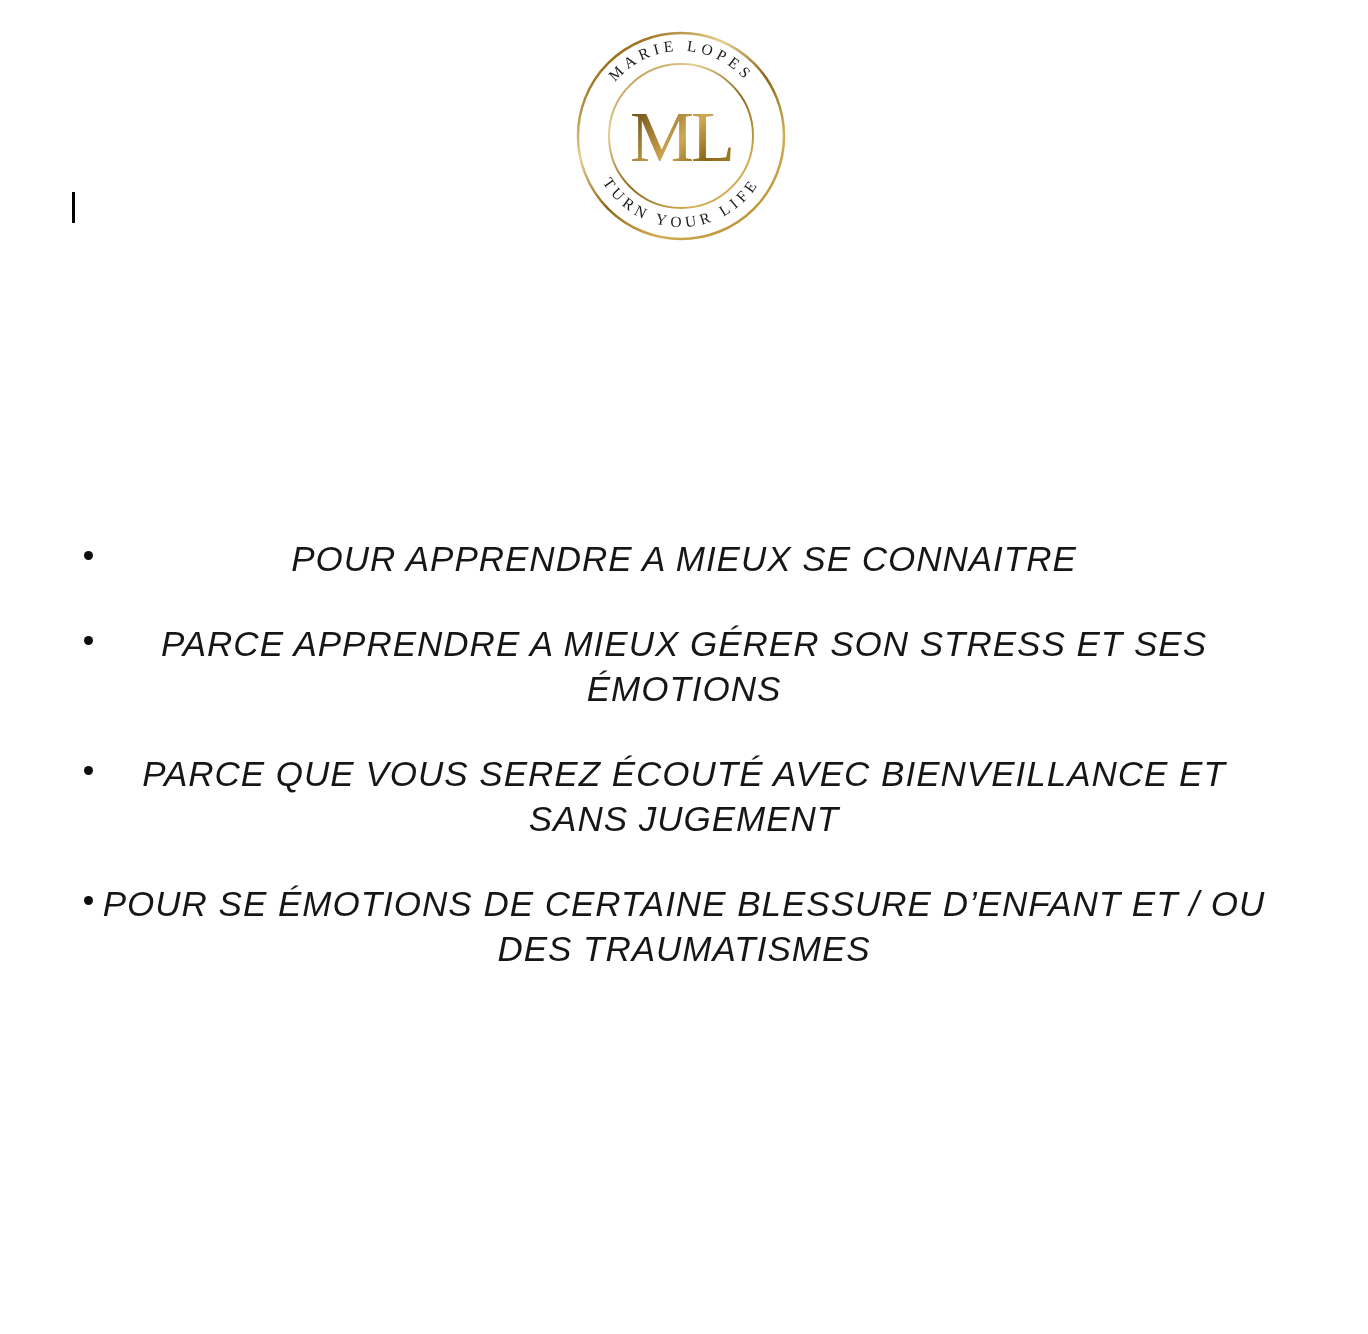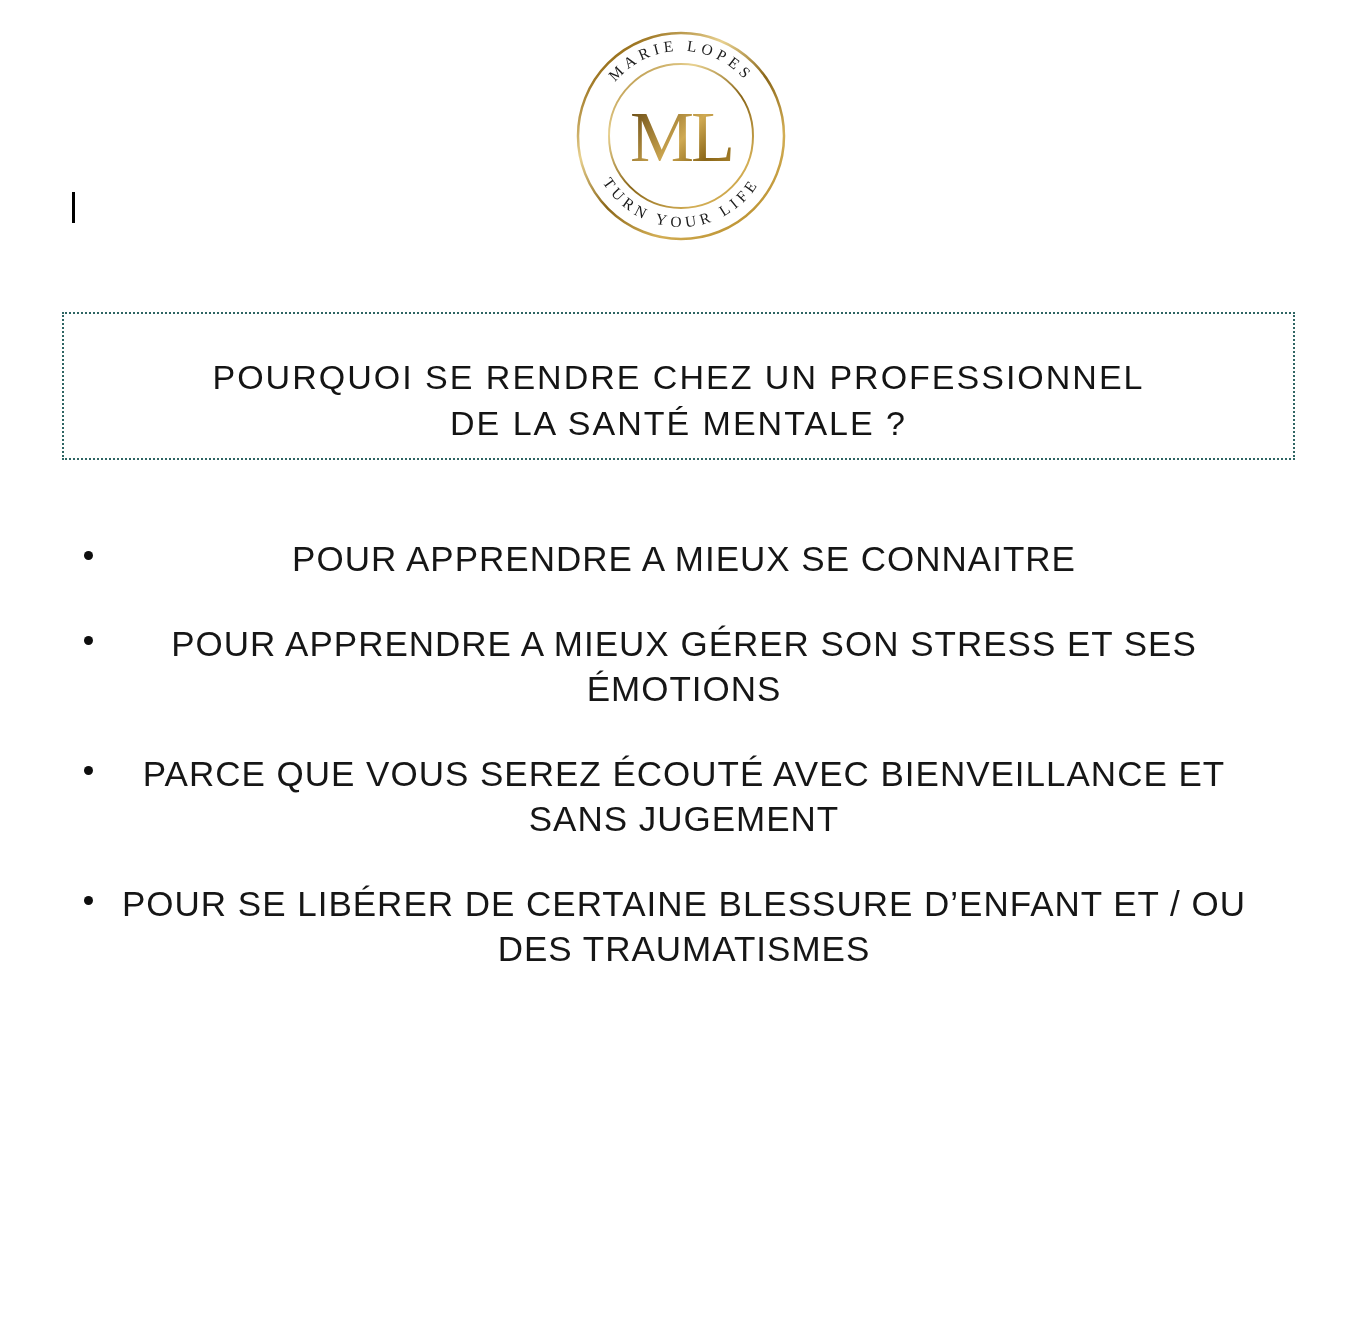--- a/index.html
+++ b/index.html
@@ -67,20 +67,21 @@
     letter-spacing: 2px;
     color: #141414;
   }
 
   
   .bullet-list {
     position: absolute;
     left: 34px;
     right: 34px;
     top: 536px;
+    font-style: italic;
   }
   .bullet-row { position: relative; margin-bottom: 40px; }
   .bullet-dot {
     position: absolute;
     left: 50px;
     top: 15px;
     width: 9px;
     height: 9px;
     border-radius: 50%;
     background: #0e0e0e;
@@ -129,46 +130,42 @@
       <text class="logo-arc-text" text-anchor="middle">
         <textPath href="#arcBottom" startOffset="50%">TURN YOUR LIFE</textPath>
       </text>
 
       <text class="logo-monogram" x="106" y="133" text-anchor="middle" fill="url(#goldGradML)">ML</text>
     </svg>
   </div>
 
   <div class="text-cursor"></div>
 
-  <div class="title-box">
-    <div class="title-text">POURQUOI SE RENDRE CHEZ UN PROFESSIONNEL
-DE LA SANTÉ MENTALE ?</div>
-  </div>
 
   <div class="bullet-list">
 
     <div class="bullet-row">
       <span class="bullet-dot"></span>
       <div class="bullet-text">POUR APPRENDRE A MIEUX SE CONNAITRE</div>
     </div>
 
     <div class="bullet-row">
       <span class="bullet-dot"></span>
-      <div class="bullet-text">POUR APPRENDRE A MIEUX GÉRER SON STRESS ET SES
+      <div class="bullet-text">PARCE APPRENDRE A MIEUX GÉRER SON STRESS ET SES
 ÉMOTIONS</div>
     </div>
 
 
 
     <div class="bullet-row">
       <span class="bullet-dot"></span>
       <div class="bullet-text">PARCE QUE VOUS SEREZ ÉCOUTÉ AVEC BIENVEILLANCE ET
 SANS JUGEMENT</div>
     </div>
 
     <div class="bullet-row">
       <span class="bullet-dot"></span>
-      <div class="bullet-text">POUR SE LIBÉRER DE CERTAINE BLESSURE D’ENFANT ET / OU
+      <div class="bullet-text">POUR SE ÉMOTIONS DE CERTAINE BLESSURE D’ENFANT ET / OU
 DES TRAUMATISMES</div>
     </div>
 
   </div>
 </div>
 
 </body></html>

